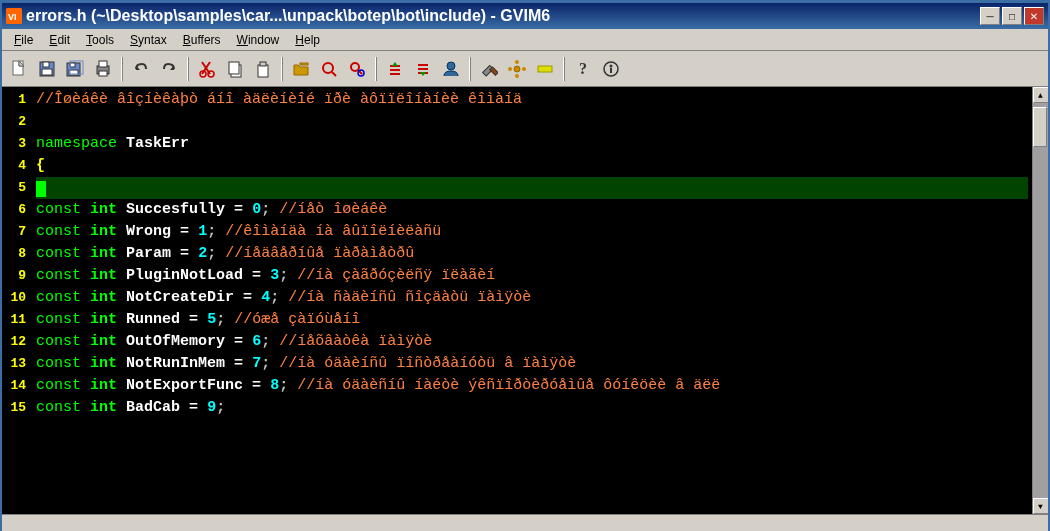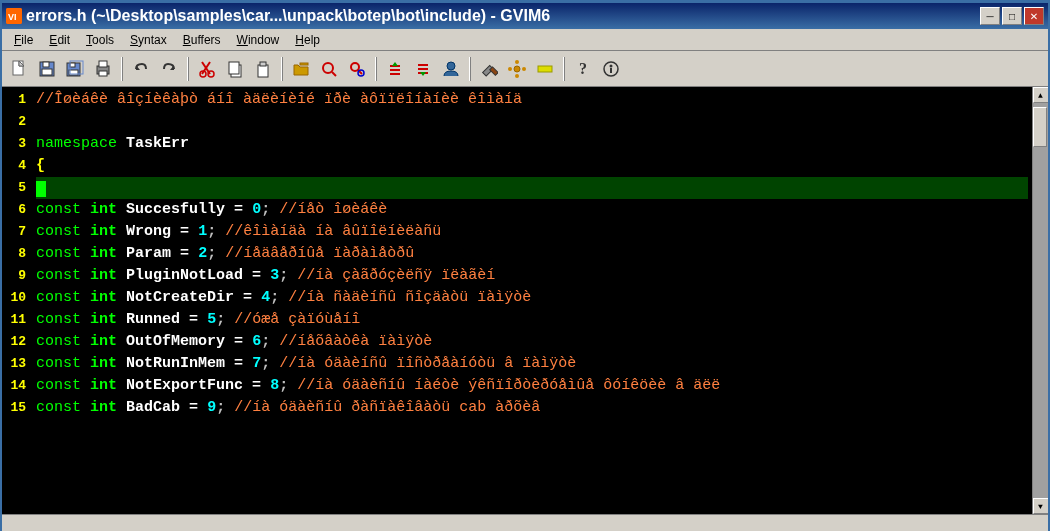--- a/index.html
+++ b/index.html
@@ -467,21 +467,21 @@
 
       <div class="code-line">
         <span class="kw">const</span>&nbsp;<span class="type">int</span>&nbsp;<span class="id">NotRunInMem</span>&nbsp;<span class="eq">=</span>&nbsp;<span class="num">7</span><span class="plain">;</span>&nbsp;<span class="comment">//íà óäàèíñû ïîñòðåàíóòü â ïàìÿòè</span>
       </div>
 
       <div class="code-line">
         <span class="kw">const</span>&nbsp;<span class="type">int</span>&nbsp;<span class="id">NotExportFunc</span>&nbsp;<span class="eq">=</span>&nbsp;<span class="num">8</span><span class="plain">;</span>&nbsp;<span class="comment">//íà óäàèñíû íàéòè ýêñïîðòèðóåìûå ôóíêöèè â äëë</span>
       </div>
 
       <div class="code-line">
-        <span class="kw">const</span>&nbsp;<span class="type">int</span>&nbsp;<span class="id">BadCab</span>&nbsp;<span class="eq">=</span>&nbsp;<span class="num">9</span><span class="plain">;</span>&nbsp;<span class="comment">//íà óäàèñíû ðàñïàêîâàòü cab àðõèâ</span>
+        <span class="kw">const</span>&nbsp;<span class="type">int</span>&nbsp;<span class="id">BadCab</span>&nbsp;<span class="eq">=</span>&nbsp;<span class="num">9</span><span class="plain">;</span>&nbsp;
       </div>
     </div>
 
     <div class="scrollbar">
       <div class="scroll-arrow">▲</div>
       <div class="scroll-track">
         <div class="scroll-thumb"></div>
       </div>
       <div class="scroll-arrow">▼</div>
     </div>

